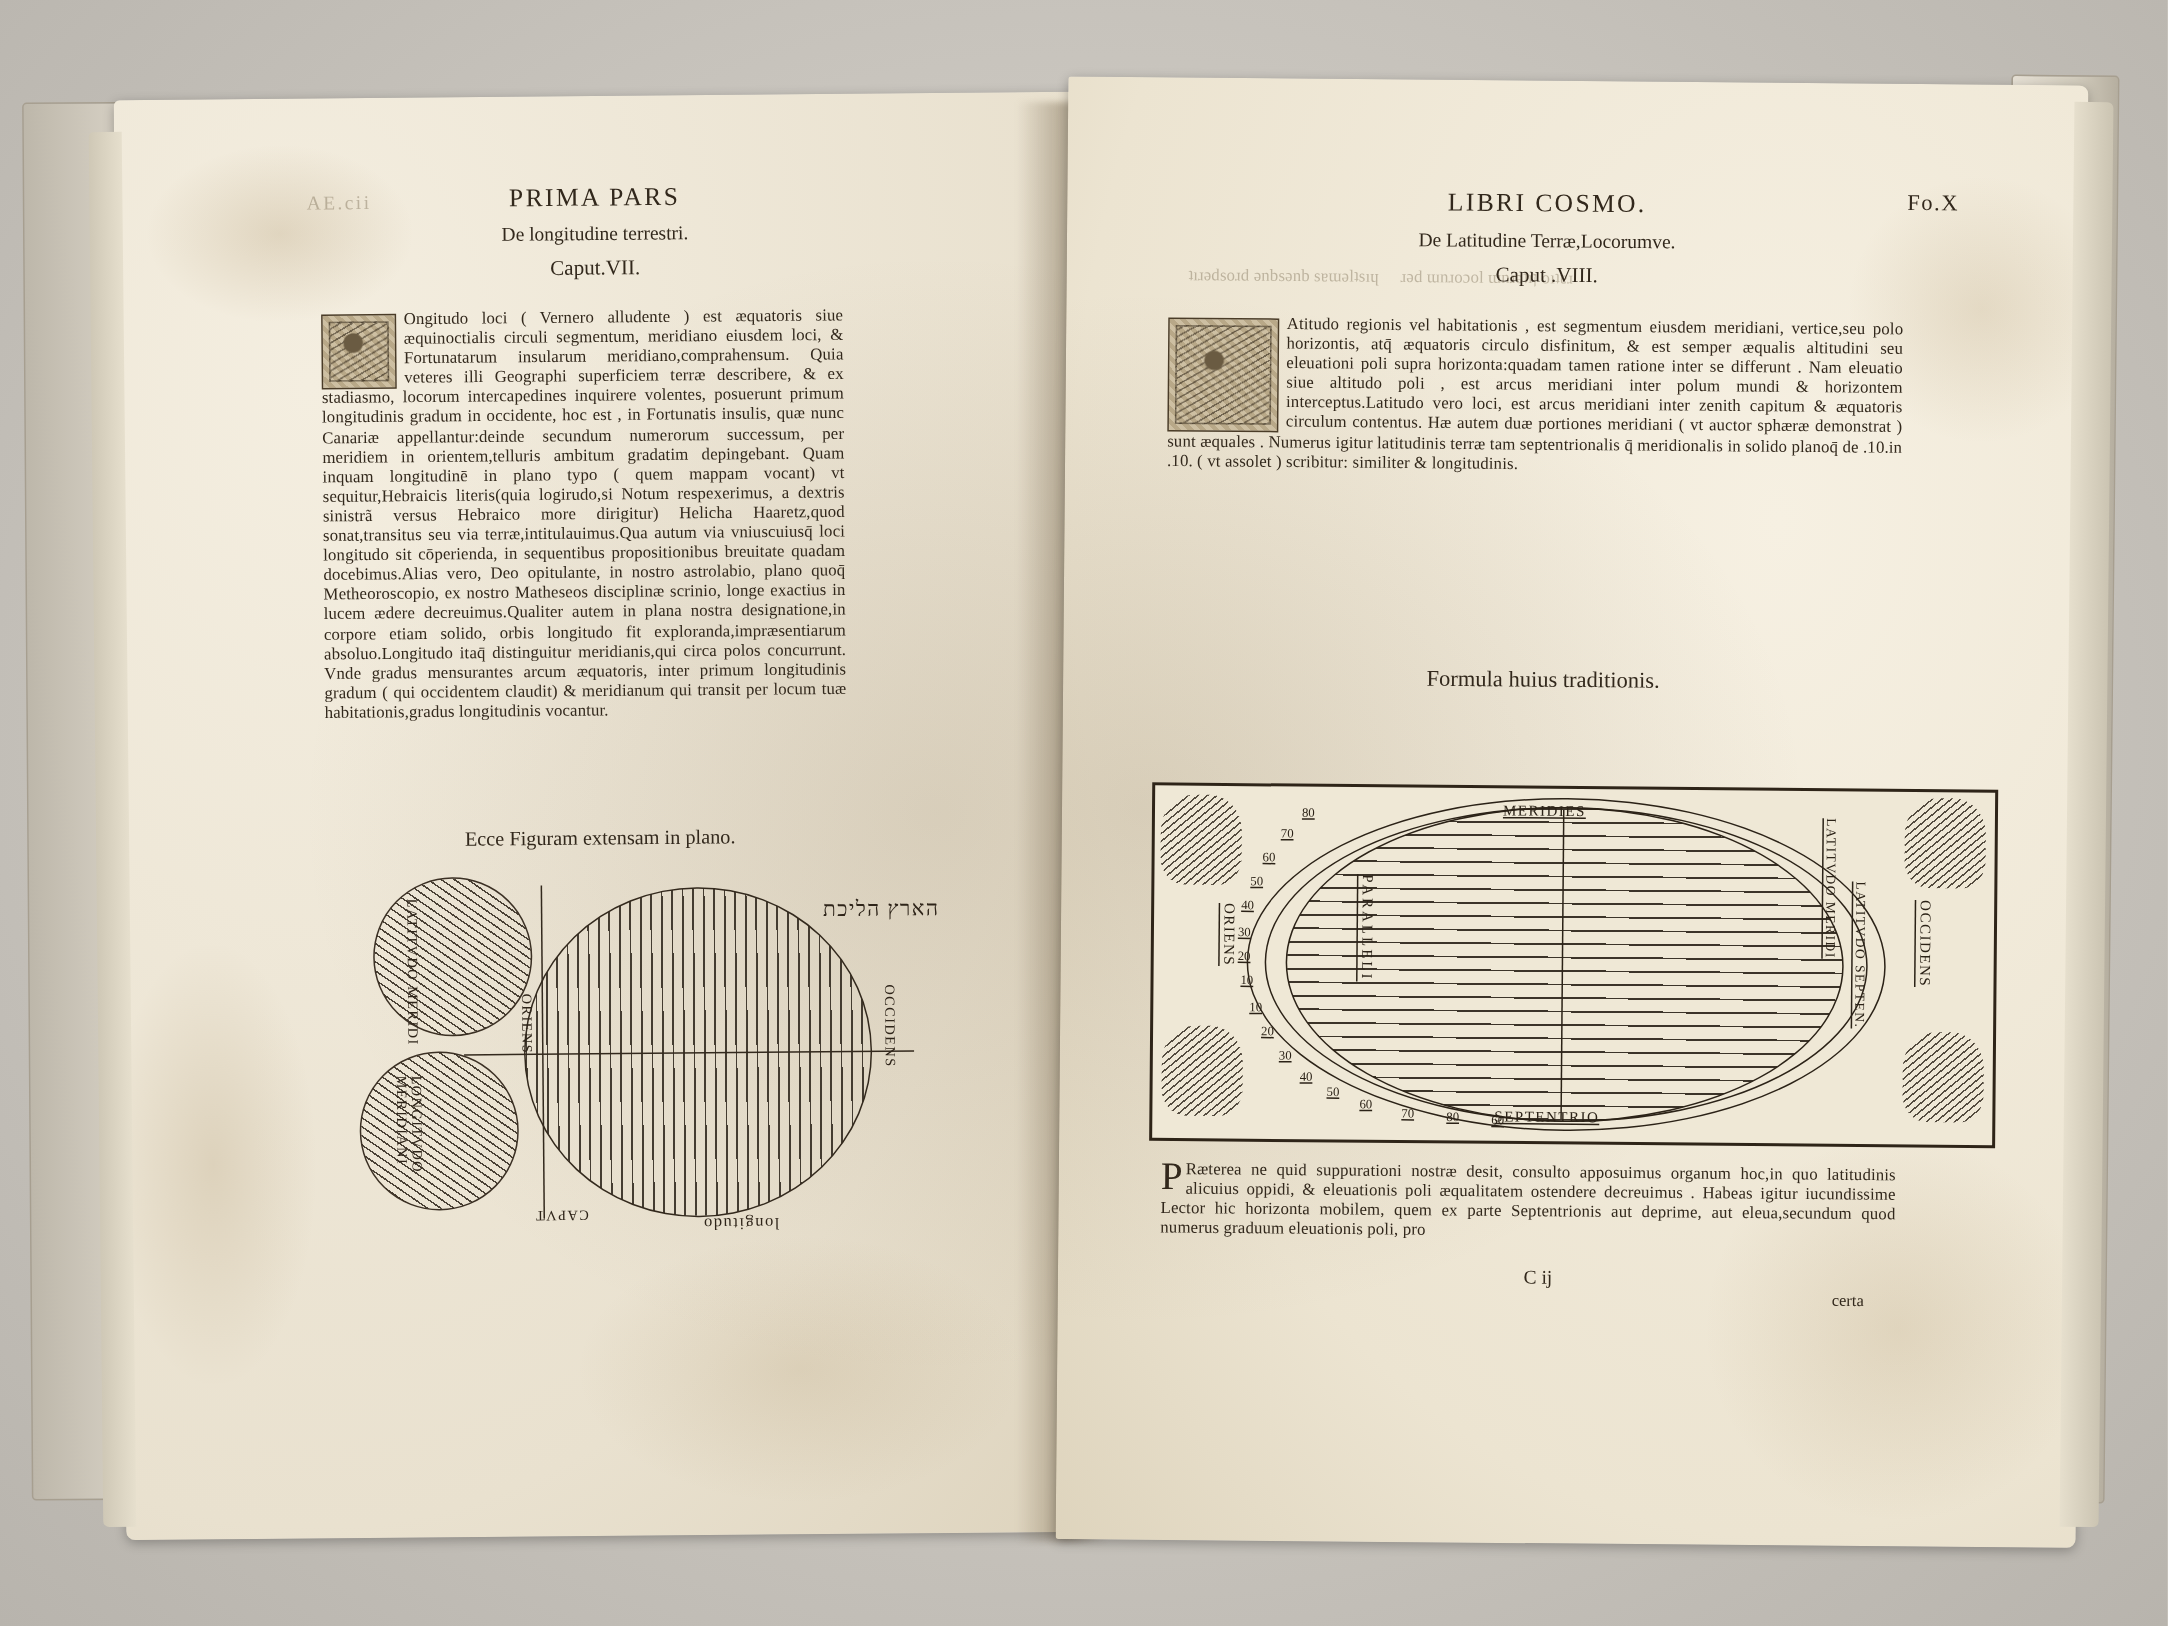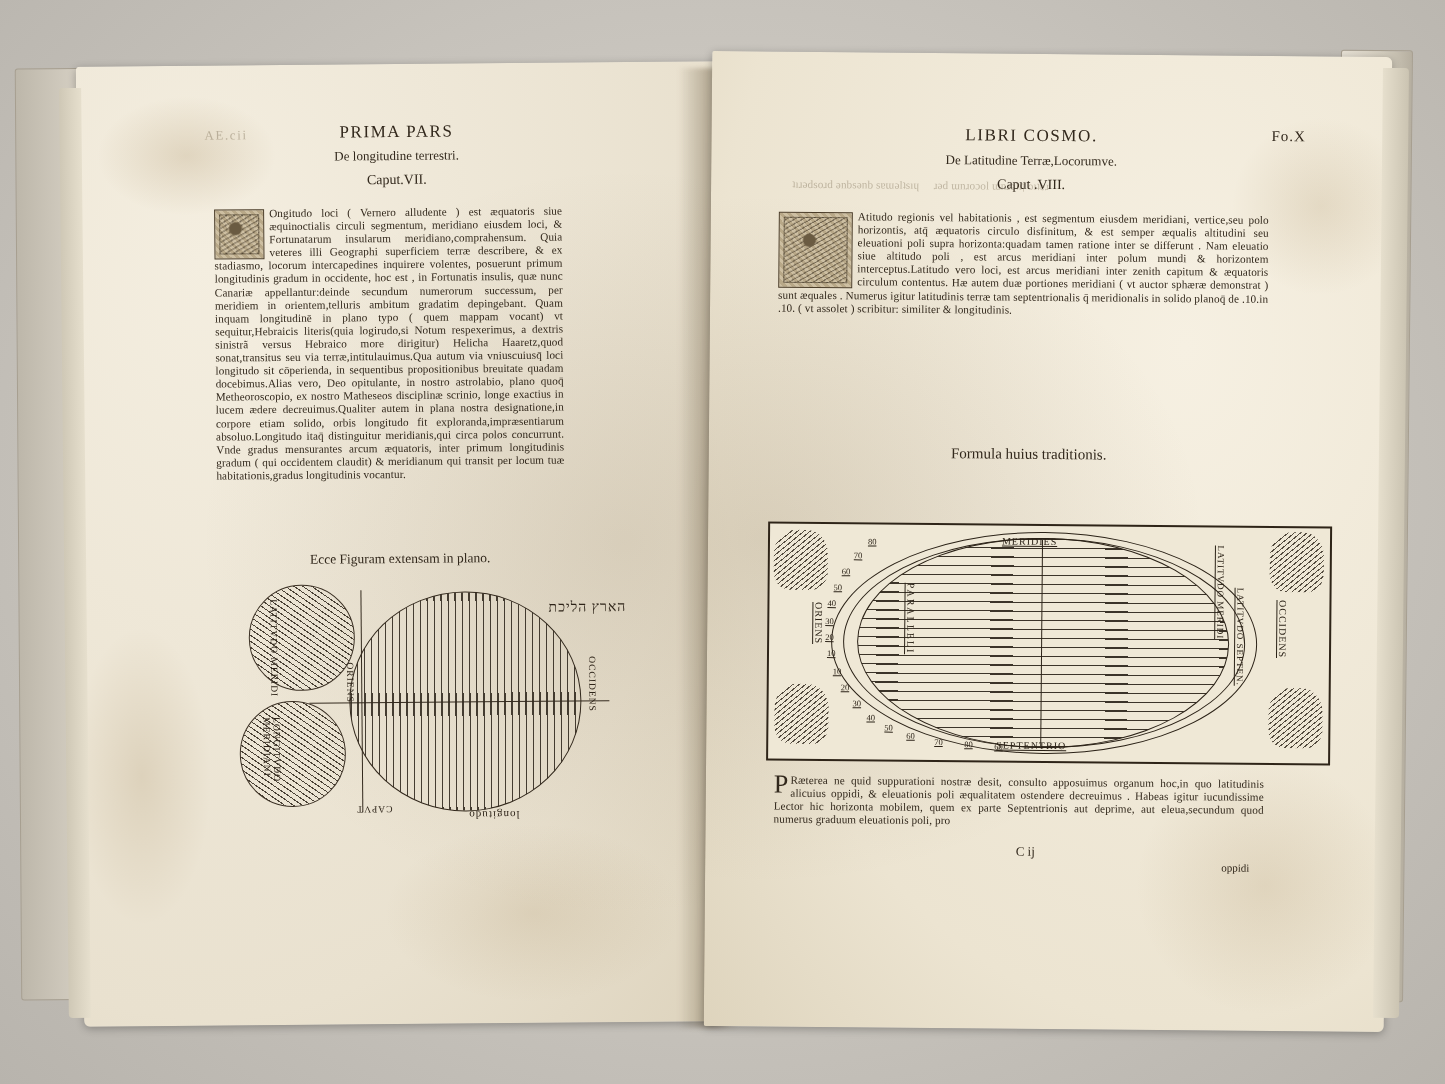--- a/index.html
+++ b/index.html
@@ -200,19 +200,19 @@
       <div class="deg" style="left:166px;top:212px;">70</div>
       <div class="deg" style="left:196px;top:214px;">80</div>
       <div class="deg" style="left:226px;top:216px;">60</div>
     </div>
 
     <div class="col just tiny" style="left:68px;top:722px;width:490px;">
       <span style="float:left;font-size:26px;line-height:22px;margin:0 2px 0 0;">P</span><span>Ræterea ne quid suppurationi nostræ desit, consulto apposuimus organum hoc,in quo latitudinis alicuius oppidi, &amp; eleuationis poli æqualitatem ostendere decreuimus . Habeas igitur iucundissime Lector hic horizonta mobilem, quem ex parte Septentrionis aut deprime, aut eleua,secundum quod numerus graduum eleuationis poli, pro</span>
     </div>
 
     <div class="col center sig" style="left:100px;top:790px;width:440px;">C ij</div>
-    <div class="col sig" style="left:516px;top:806px;font-size:11px;">oppidi</div>
+    <div class="col sig" style="left:516px;top:806px;font-size:11px;">certa</div>
   </div>
 
   <div style="position:absolute;left:46px;top:60px;width:22px;height:930px;background:linear-gradient(90deg,#cfc8b6,#e6dfcd);transform:rotate(-0.6deg);border-radius:3px 0 0 4px;"></div>
   <div style="position:absolute;left:1360px;top:40px;width:26px;height:950px;background:linear-gradient(90deg,#e6dfcd,#cbc4b2);transform:rotate(0.6deg);border-radius:0 4px 4px 0;"></div>
  </div>
 </div>
 
 </body></html>

